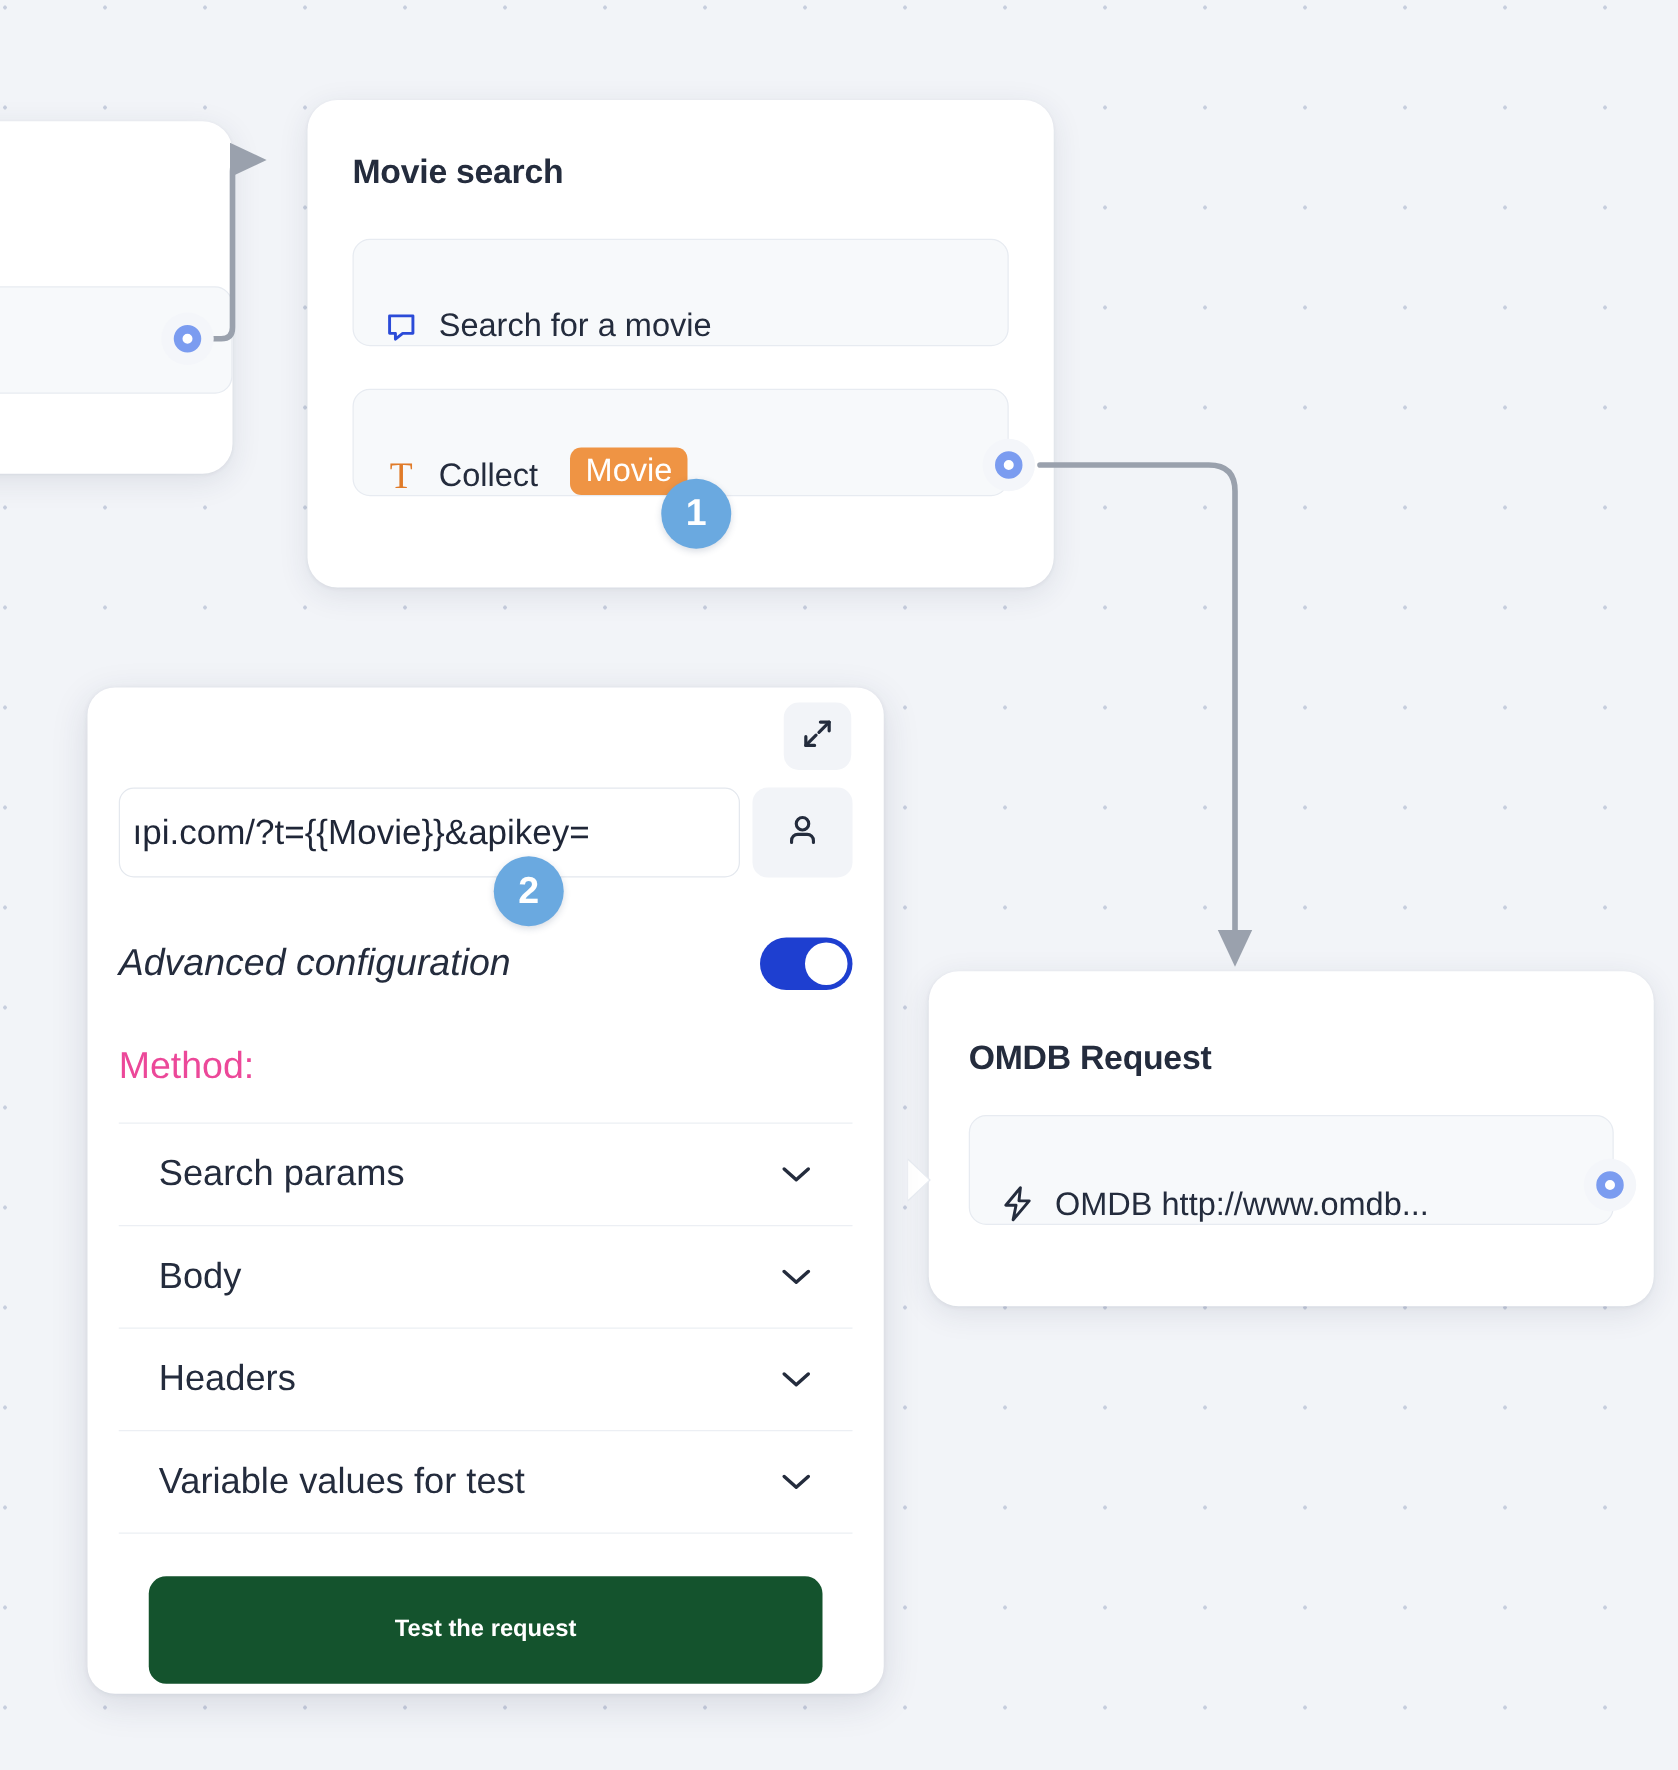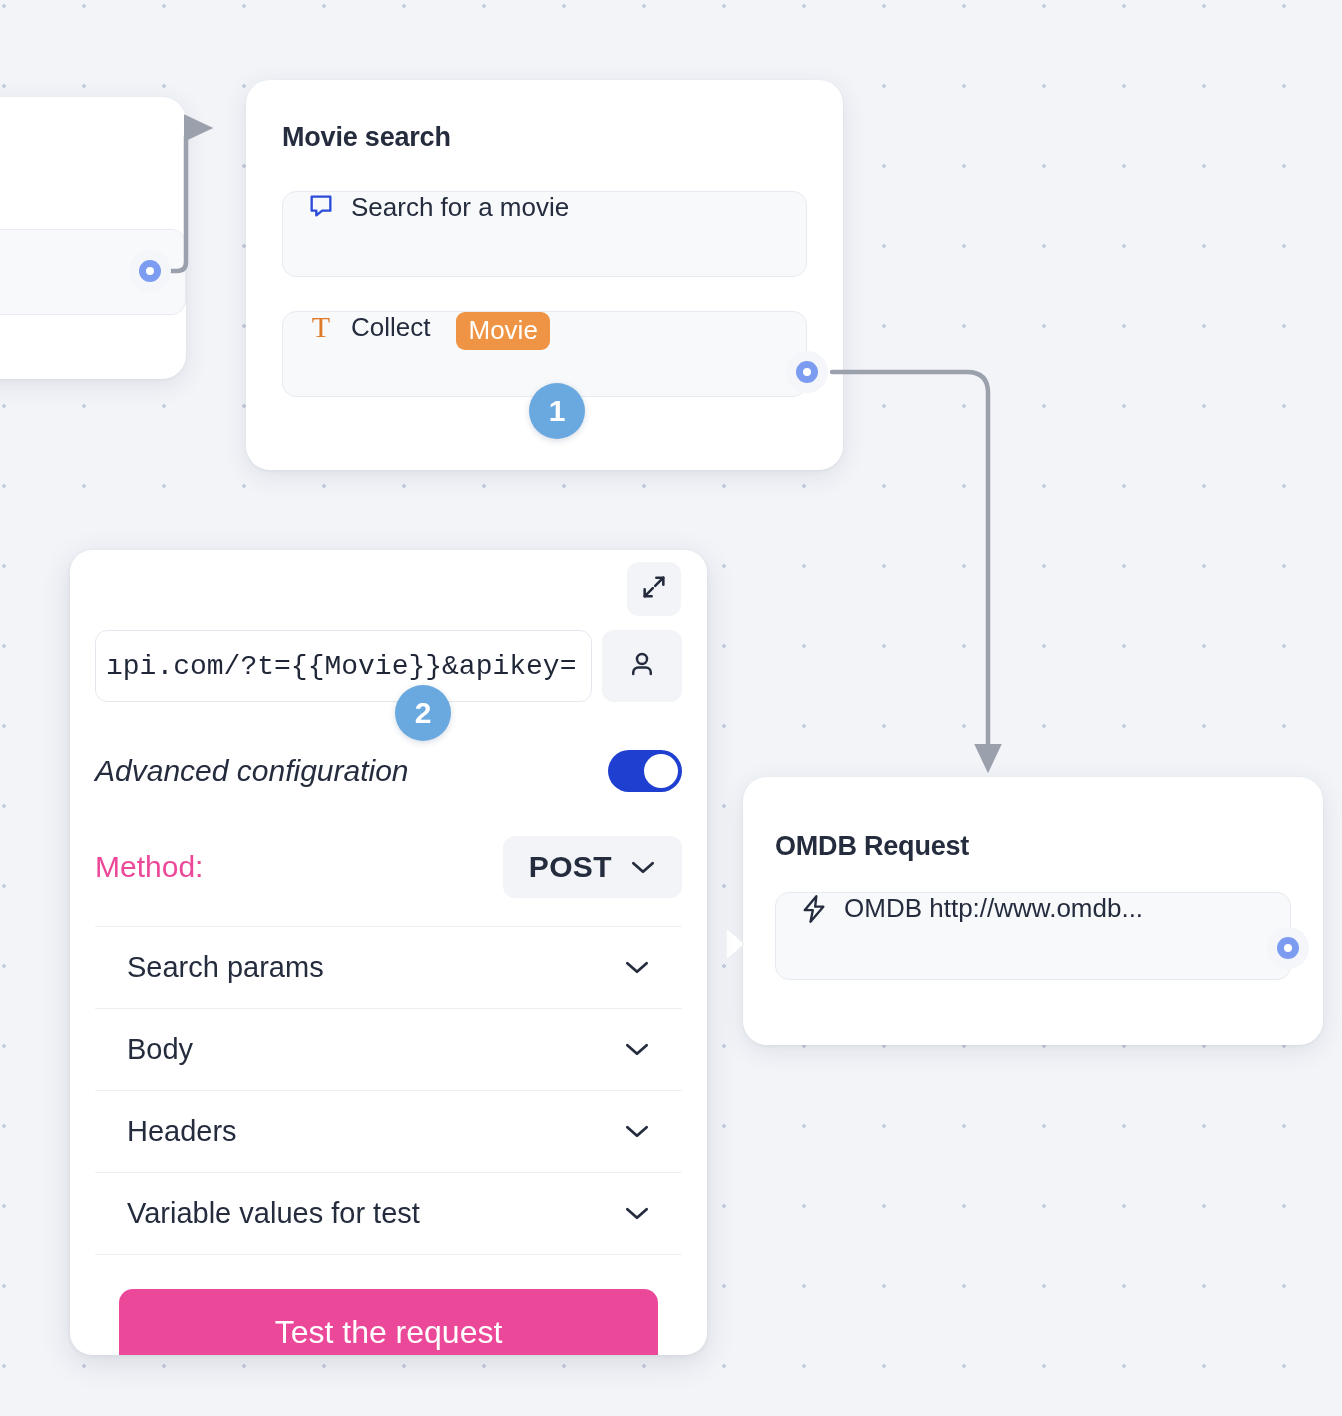--- a/index.html
+++ b/index.html
@@ -35,21 +35,21 @@
     margin-left: 36px;
   }
   .node-title {
     font-size: 27px;
     font-weight: 700;
     color: #242c3d;
     letter-spacing: -0.2px;
   }
   .node-row {
     display: flex;
-    align-items: flex-start;
+    align-items: flex-end;
     gap: 16px;
     background: #f7f9fb;
     border: 1px solid #e7ebf1;
     border-radius: 14px;
     box-sizing: border-box;
     padding: 0 24px;
     font-size: 26px;
     color: #242c3d;
   }
   .node-row .row-text { white-space: nowrap; }
@@ -212,21 +212,21 @@
     display: flex;
     align-items: stretch;
     gap: 10px;
   }
   .url-input {
     flex: 1 1 auto;
     height: 72px;
     border: 1px solid #e4e8ee;
     border-radius: 12px;
     background: #ffffff;
-    font-family: Liberation Mono, monospace;
+    font-family: Liberation Sans, sans-serif;
     font-size: 28px;
     color: #1f2637;
     padding: 0 10px;
     box-sizing: border-box;
     outline: none;
     min-width: 0;
   }
   .url-person-btn {
     flex: 0 0 auto;
     width: 80px;
@@ -315,25 +315,25 @@
     flex: 0 0 auto;
   }
 
   .test-btn {
     display: block;
     width: calc(100% - 48px);
     margin: 34px auto 0 auto;
     height: 86px;
     border: none;
     border-radius: 14px;
-    background: #ec4899;
+    background: #14532d;
     color: #ffffff;
     font-family: "Liberation Sans", sans-serif;
-    font-size: 32px;
-    font-weight: 400;
+    font-size: 19px;
+    font-weight: 700;
     cursor: pointer;
   }
 
   
   #edges {
     position: absolute;
     left: 0; top: 0;
     width: 1342px;
     height: 1416px;
     pointer-events: none;
@@ -429,28 +429,20 @@
         </div>
       </div>
 
       <div class="adv-row">
         <span class="adv-label">Advanced configuration</span>
         <span class="toggle"></span>
       </div>
 
       <div class="method-row">
         <span class="method-label">Method:</span>
-        <span class="method-select">
-          <span class="method-value">POST</span>
-          <span class="chev">
-            <svg viewBox="0 0 24 14" width="26" height="15" fill="none" stroke="#242c3d" stroke-width="2.6" stroke-linecap="round" stroke-linejoin="round">
-              <path d="M3 3 L12 11 L21 3"></path>
-            </svg>
-          </span>
-        </span>
       </div>
 
       <div class="accordion-item">
         <span class="accordion-label">Search params</span>
         <span class="chev">
           <svg viewBox="0 0 24 14" width="26" height="15" fill="none" stroke="#242c3d" stroke-width="2.6" stroke-linecap="round" stroke-linejoin="round">
             <path d="M3 3 L12 11 L21 3"></path>
           </svg>
         </span>
       </div>

